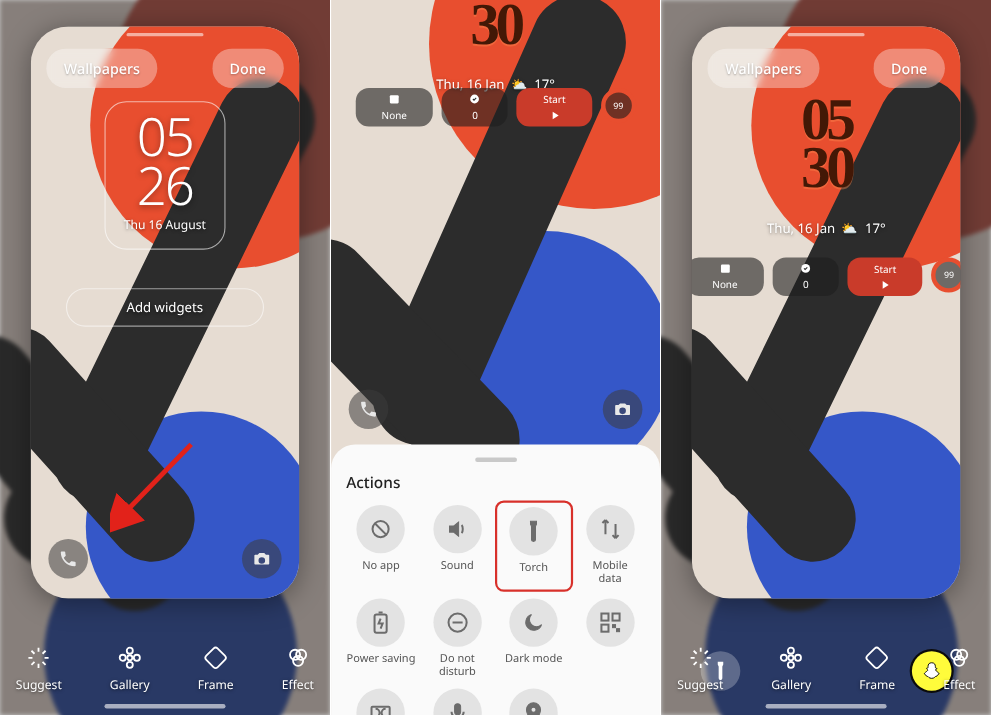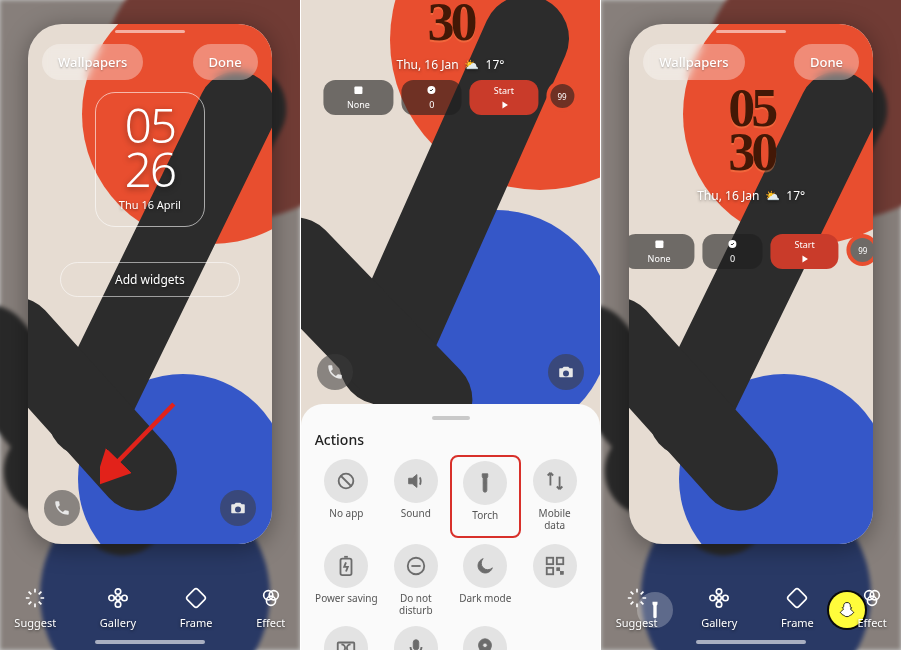--- a/index.html
+++ b/index.html
@@ -134,21 +134,21 @@
   .p2-top .s1{ position:absolute; width:86px; height:440px; background:#2c2c2c; border-radius:70px; left:110px; top:-20px; transform:rotate(24deg); }
   .p2-top .s2{ position:absolute; width:86px; height:280px; background:#2c2c2c; border-radius:70px; left:18px; top:190px; transform:rotate(-44deg); }
 
   
   .accent-clock {
     position:absolute; left:50%; transform:translateX(-50%);
     z-index:4; text-align:center; color:#431806;
   }
   .accent-clock .row { display:flex; gap:-4px; justify-content:center; }
   .accent-clock .dg { font-size:54px; font-weight:900; line-height:.82; letter-spacing:-4px; font-family: Georgia, 'Times New Roman', serif; text-shadow:0 2px 0 rgba(255,140,80,.4); }
-  .accent-clock .meta { font-size:12px; margin-top:12px; color:#fff; text-shadow:0 1px 3px rgba(0,0,0,.5); display:flex; gap:6px; align-items:center; justify-content:flex-end; }
+  .accent-clock .meta { font-size:12px; margin-top:24px; color:#fff; text-shadow:0 1px 3px rgba(0,0,0,.5); display:flex; gap:6px; align-items:center; justify-content:flex-end; }
 
   
   .widgets-row {
     position:absolute; left:50%; transform:translateX(-50%);
     display:flex; gap:8px; z-index:4;
   }
   .wchip {
     background: rgba(30,30,30,.6);
     border-radius:12px;
     padding:4px 24px;
@@ -226,21 +226,21 @@
     <div class="handle-bar"></div>
 
     <div class="top-pills">
       <div class="pill">Wallpapers</div>
       <div class="pill">Done</div>
     </div>
 
     <div class="clock-card">
       <div class="clock-big">05</div>
       <div class="clock-big">26</div>
-      <div class="clock-date">Thu 16 April</div>
+      <div class="clock-date">Thu 16 August</div>
     </div>
 
     <div class="add-widgets">Add widgets</div>
 
     <div class="shortcut left">
       <svg viewBox="0 0 24 24">
           <path d="M6.6 10.8c1.4 2.8 3.8 5.2 6.6 6.6l2.2-2.2c.3-.3.7-.4 1-.2 1.1.4 2.3.6 3.6.6.6 0 1 .4 1 1V20c0 .6-.4 1-1 1C10.6 21 3 13.4 3 4c0-.6.4-1 1-1h3.4c.6 0 1 .4 1 1 0 1.3.2 2.5.6 3.6.1.3 0 .7-.2 1l-2.2 2.2z"></path>
         </svg>
     </div>
     <div class="shortcut right">

